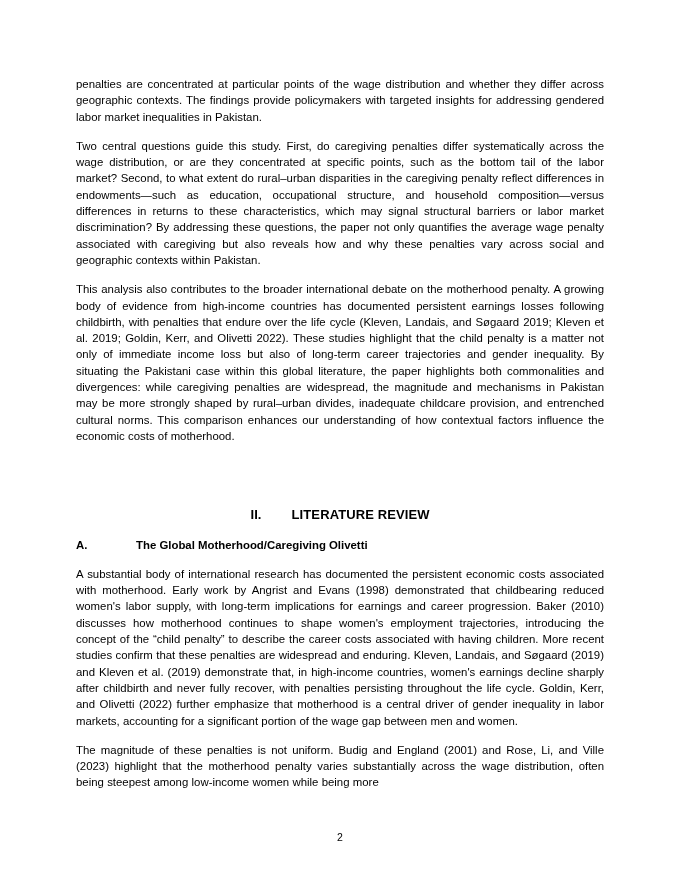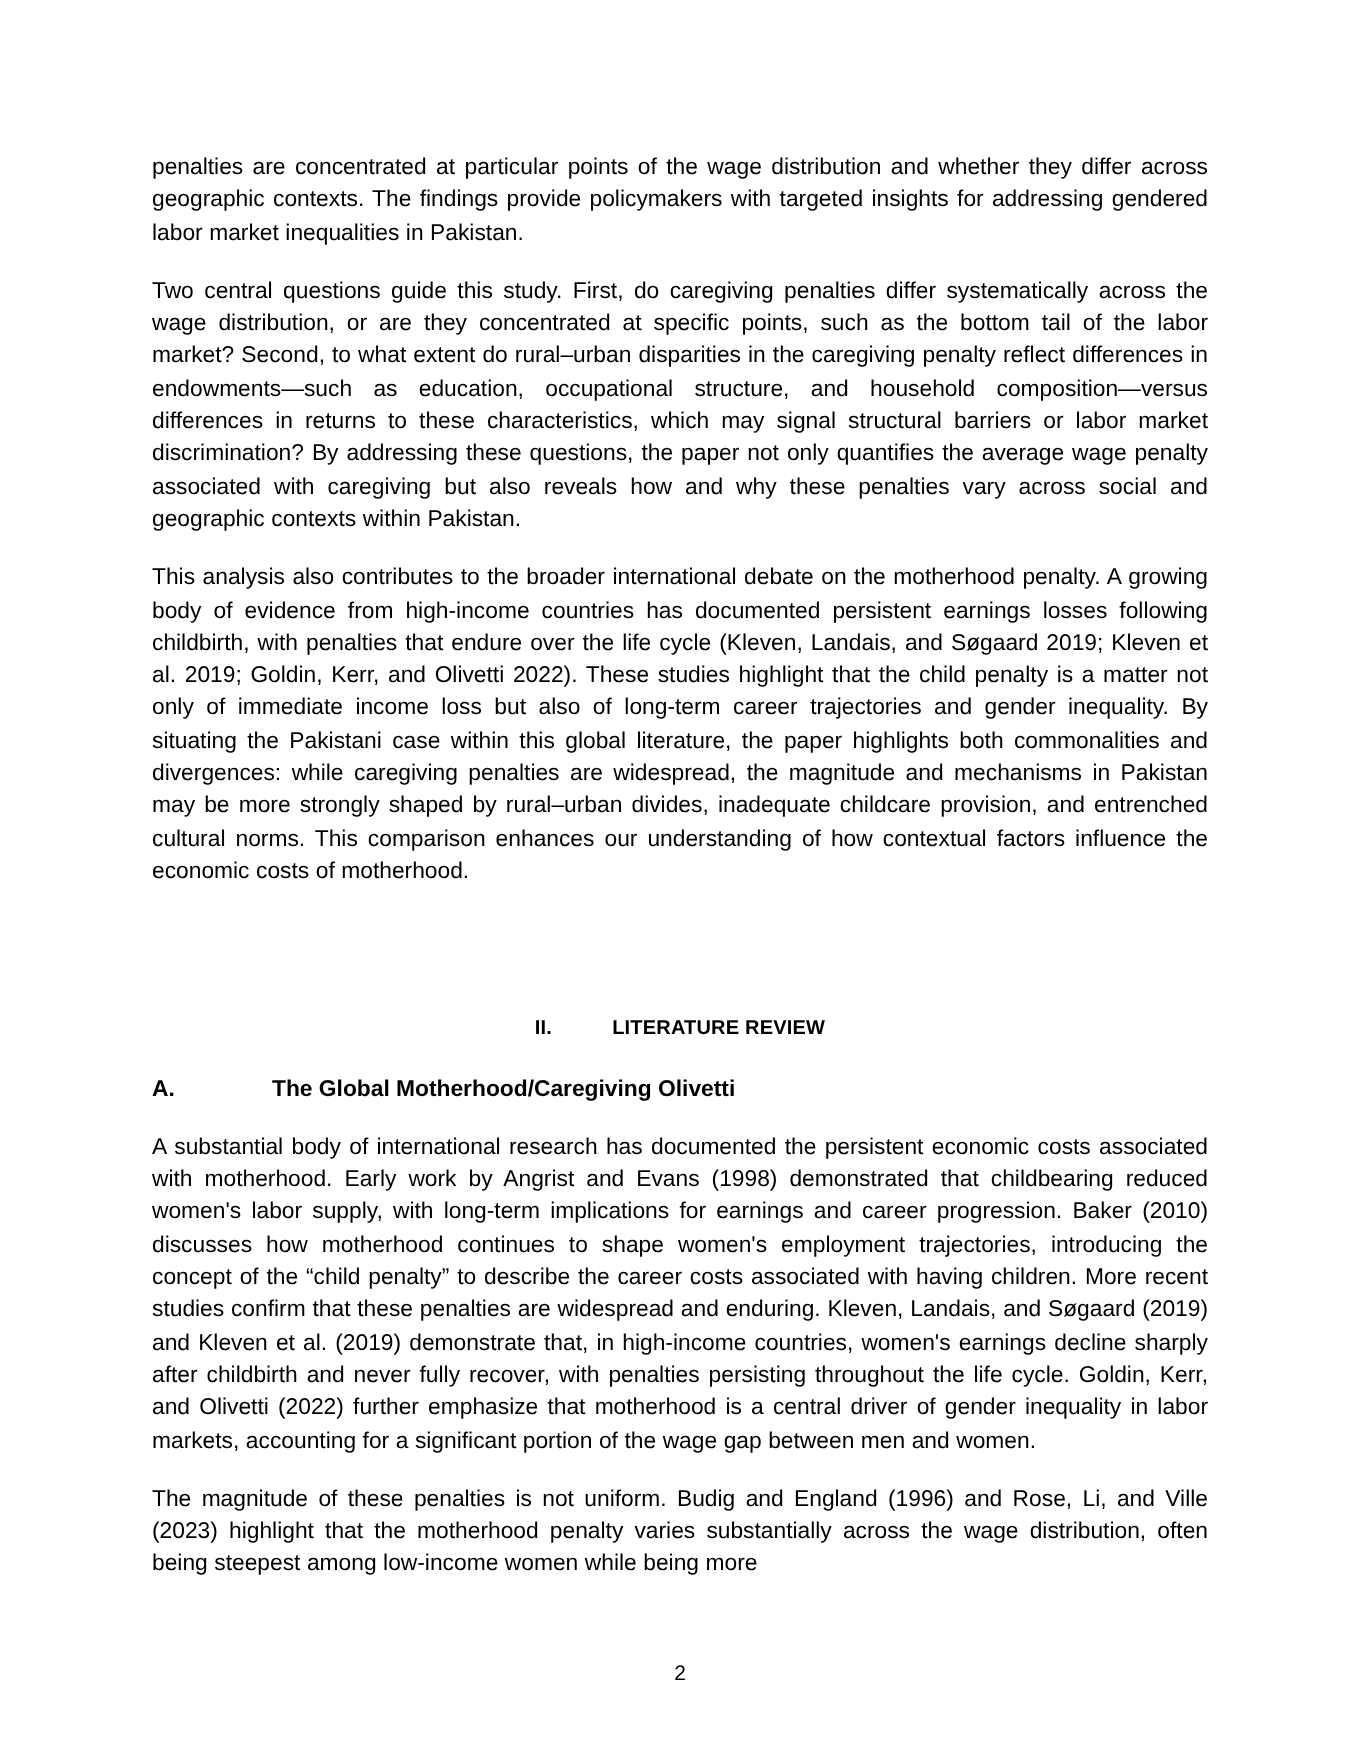--- a/index.html
+++ b/index.html
@@ -25,21 +25,21 @@
   .body-text {
     font-size: 11.4px;
     line-height: 16.3px;
     text-align: justify;
     text-justify: inter-word;
     margin: 0 0 13px 0;
     hyphens: none;
     word-spacing: 0.1px;
   }
   .section-heading {
-    font-size: 10px;
+    font-size: 13px;
     font-weight: bold;
     text-align: center;
     margin: 30px 0 13px 0;
     line-height: 16.3px;
     letter-spacing: 0.1px;
   }
   .section-heading .numeral {
     display: inline-block;
     margin-right: 30px;
   }
@@ -79,17 +79,17 @@
   <p class="body-text">This analysis also contributes to the broader international debate on the motherhood penalty. A growing body of evidence from high-income countries has documented persistent earnings losses following childbirth, with penalties that endure over the life cycle (Kleven, Landais, and Søgaard 2019; Kleven et al. 2019; Goldin, Kerr, and Olivetti 2022). These studies highlight that the child penalty is a matter not only of immediate income loss but also of long-term career trajectories and gender inequality. By situating the Pakistani case within this global literature, the paper highlights both commonalities and divergences: while caregiving penalties are widespread, the magnitude and mechanisms in Pakistan may be more strongly shaped by rural–urban divides, inadequate childcare provision, and entrenched cultural norms. This comparison enhances our understanding of how contextual factors influence the economic costs of motherhood.</p>
 
   <div class="spacer-block"></div>
 
   <h2 class="section-heading"><span class="numeral">II.</span><span>LITERATURE REVIEW</span></h2>
 
   <h3 class="sub-heading"><span class="letter">A.</span><span>The Global Motherhood/Caregiving Olivetti</span></h3>
 
   <p class="body-text">A substantial body of international research has documented the persistent economic costs associated with motherhood. Early work by Angrist and Evans (1998) demonstrated that childbearing reduced women's labor supply, with long-term implications for earnings and career progression. Baker (2010) discusses how motherhood continues to shape women's employment trajectories, introducing the concept of the “child penalty” to describe the career costs associated with having children. More recent studies confirm that these penalties are widespread and enduring. Kleven, Landais, and Søgaard (2019) and Kleven et al. (2019) demonstrate that, in high-income countries, women's earnings decline sharply after childbirth and never fully recover, with penalties persisting throughout the life cycle. Goldin, Kerr, and Olivetti (2022) further emphasize that motherhood is a central driver of gender inequality in labor markets, accounting for a significant portion of the wage gap between men and women.</p>
 
-  <p class="body-text">The magnitude of these penalties is not uniform. Budig and England (1996) and Rose, Li, and Ville (2023) highlight that the motherhood penalty varies substantially across the wage distribution, often being steepest among low-income women while being more</p>
+  <p class="body-text">The magnitude of these penalties is not uniform. Budig and England (2001) and Rose, Li, and Ville (2023) highlight that the motherhood penalty varies substantially across the wage distribution, often being steepest among low-income women while being more</p>
 
   <div class="page-number">2</div>
 
 </div>
 
 </body></html>

